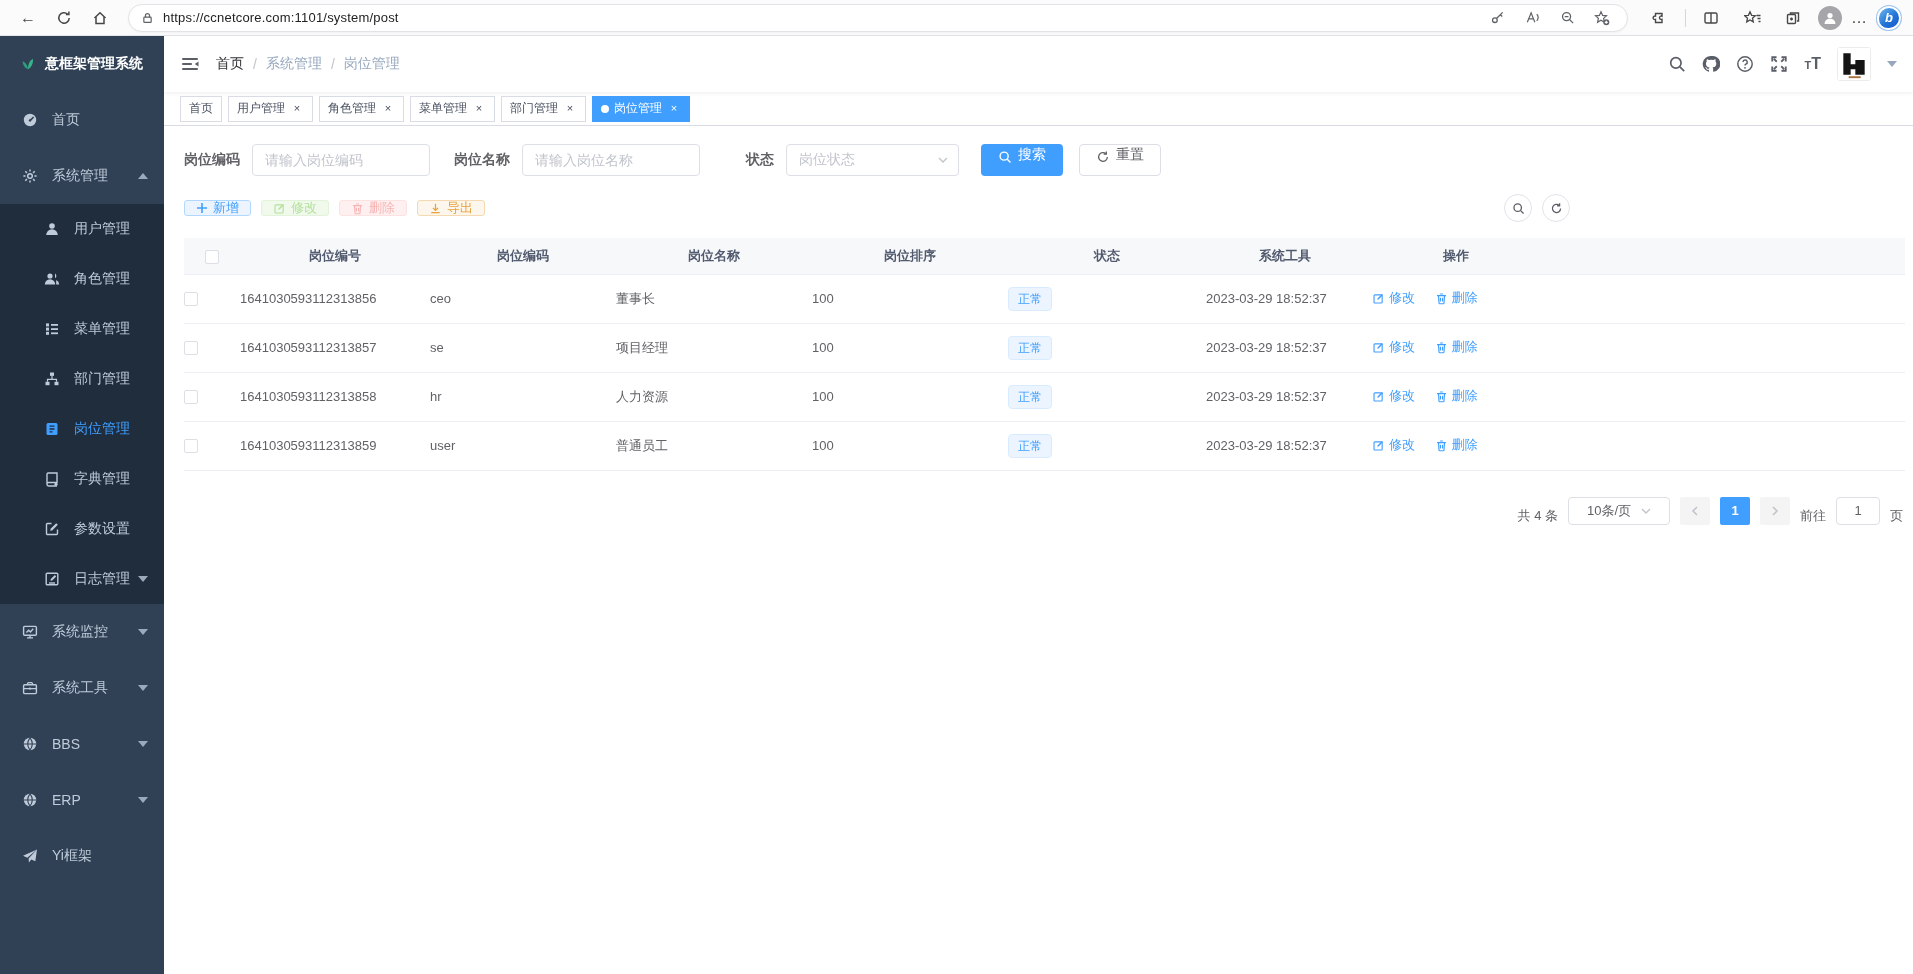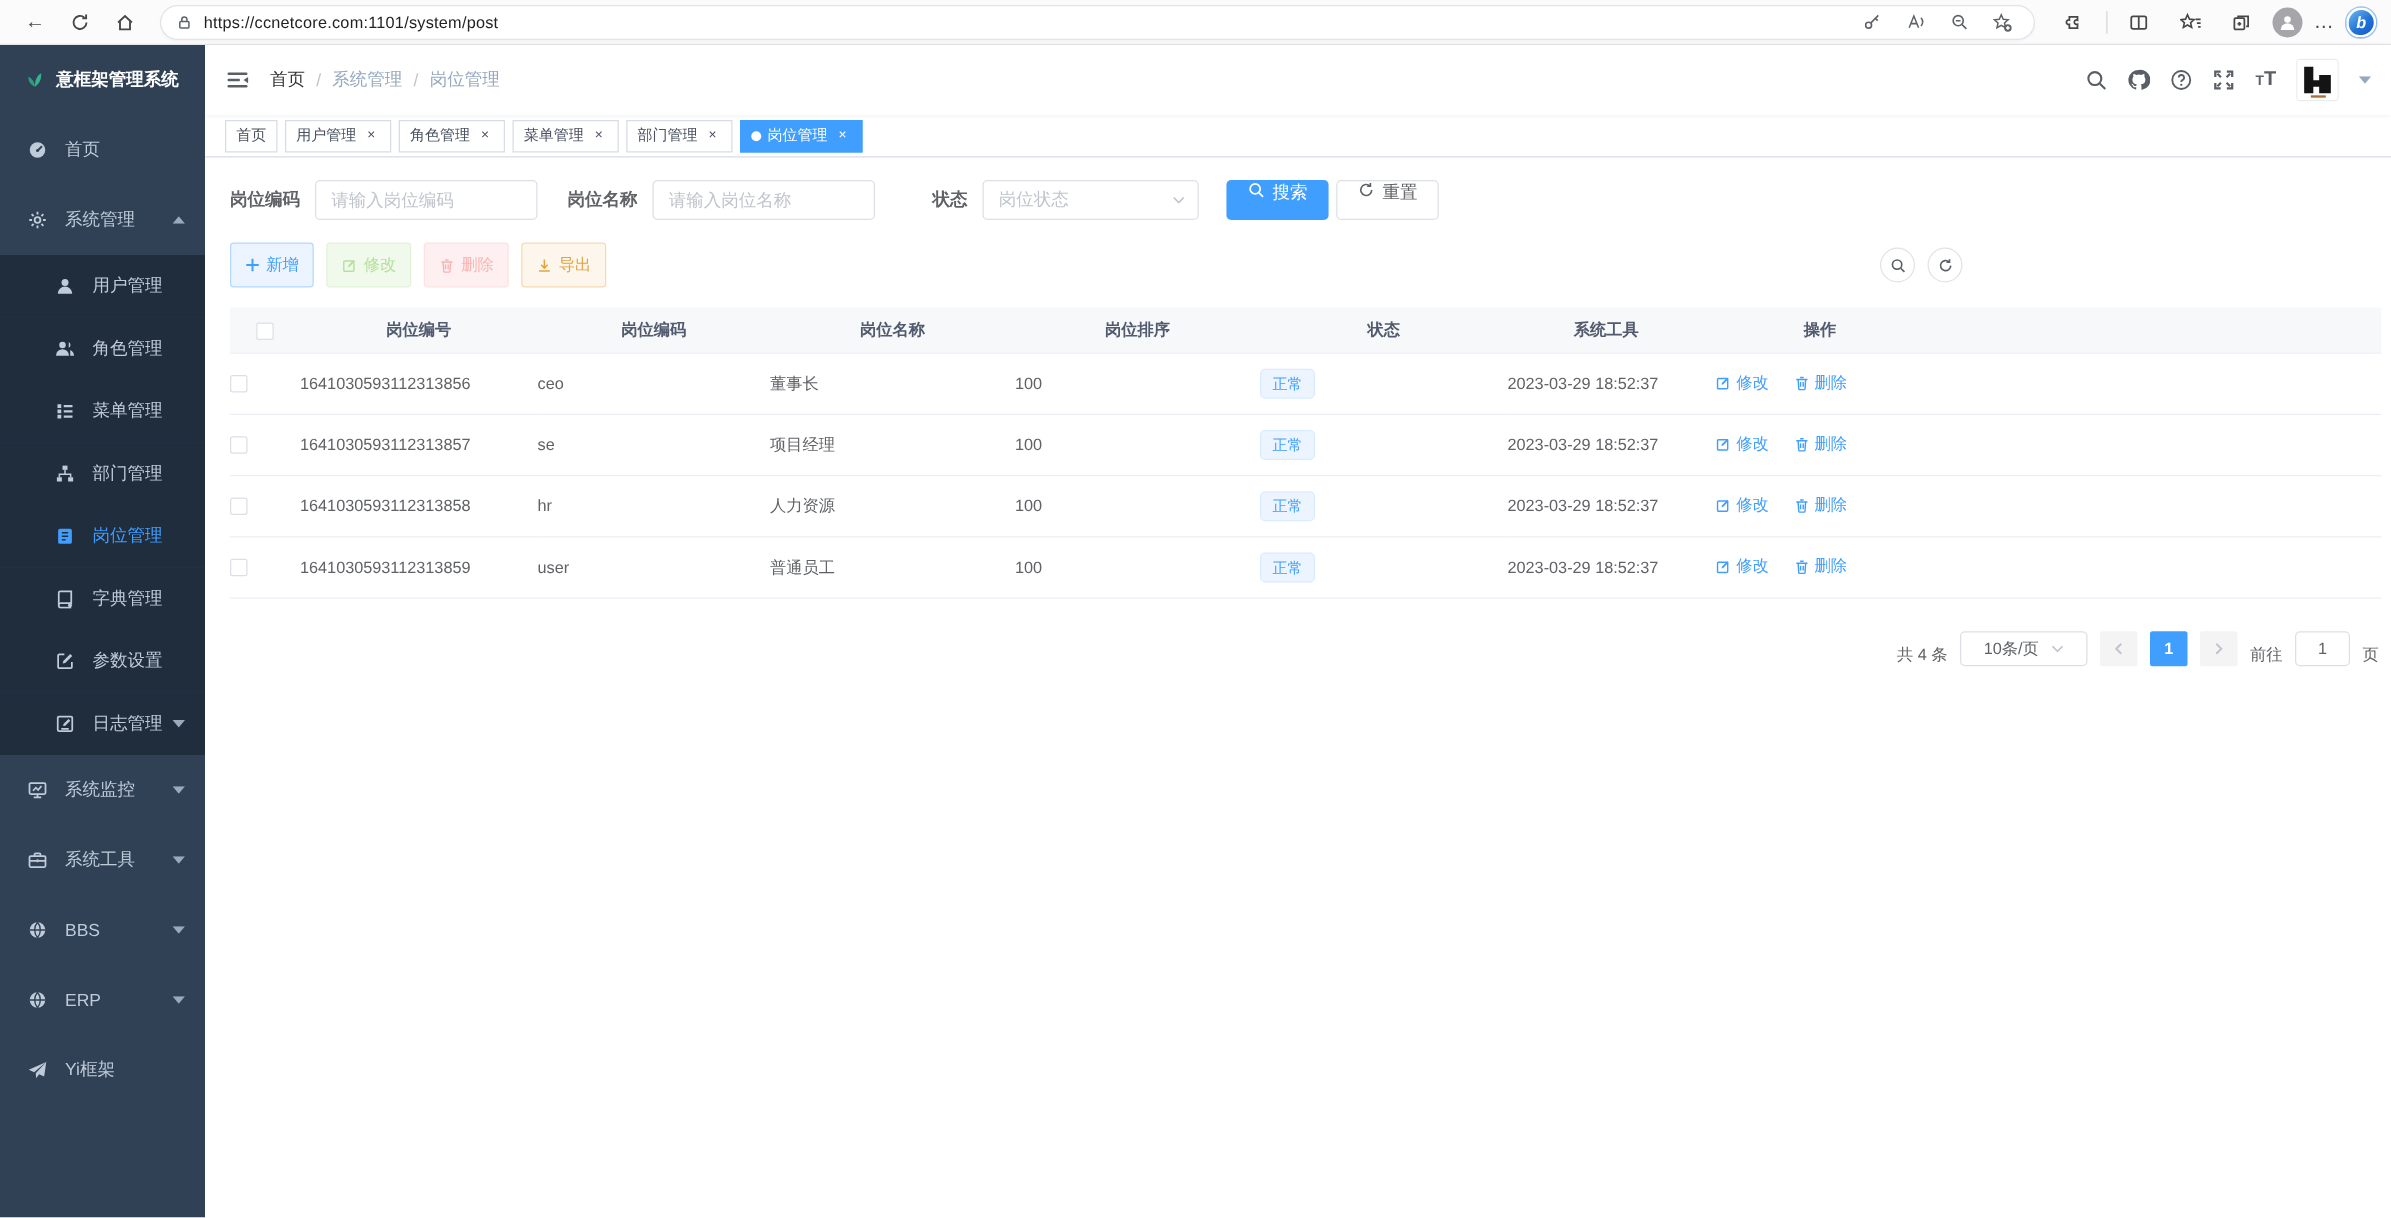--- a/index.html
+++ b/index.html
@@ -81,28 +81,28 @@
   .f-label{font-size:14px;font-weight:700;color:#606266;margin-right:12px;white-space:nowrap;}
   .f-input{width:178px;height:32px;border:1px solid var(--border);border-radius:4px;
     padding:0 12px;font-size:14px;color:#1d4ed8;outline:none;
     font-family:"Liberation Sans","DejaVu Sans",sans-serif;}
   .f-input::placeholder{color:#c0c4cc;}
   .f-select{width:173px;height:32px;border:1px solid var(--border);border-radius:4px;
     display:flex;align-items:center;padding:2px 12px;color:#c0c4cc;font-size:14px;
     position:relative;cursor:pointer;}
   .f-select .sel-chev{position:absolute;right:10px;width:10px;height:6px;color:#c0c4cc;}
   .ml24{margin-left:24px;} .ml46{margin-left:46px;}
-  .btn{height:32px;border-radius:4px;display:inline-flex;align-items:flex-start;gap:6px;
-    font-size:14px;padding:0 16px;cursor:pointer;border:1px solid transparent;
+  .btn{height:32px;border-radius:4px;display:inline-flex;align-items:flex-end;gap:6px;
+    font-size:14px;padding:11px 16px;cursor:pointer;border:1px solid transparent;
     font-family:inherit;}
   .btn-search{margin-left:22px;background:var(--accent);color:#fff;}
-  .btn-reset{margin-left:6px;background:#fff;color:#606266;border-color:var(--border);}
+  .btn-reset{margin-left:16px;background:#fff;color:#606266;border-color:var(--border);}
 
   .toolbar-row{margin-top:18px;display:flex;align-items:center;gap:10px;}
-  .tb-btn{height:36px;padding:0 11px;border-radius:3px;font-size:13px;
+  .tb-btn{height:16px;padding:0 11px;border-radius:3px;font-size:13px;
     display:inline-flex;align-items:center;gap:5px;border:1px solid;cursor:pointer;}
   .tb-add{color:#409eff;background:#ecf5ff;border-color:#b3d8ff;}
   .tb-edit{color:#b3e19c;background:#f0f9eb;border-color:#e1f3d8;cursor:not-allowed;}
   .tb-del{color:#f8b4b4;background:#fef0f0;border-color:#fde2e2;cursor:not-allowed;}
   .tb-export{color:#e6a23c;background:#fdf6ec;border-color:#f5dab1;}
   .right-tools{margin-left:auto;margin-right:335px;display:flex;gap:10px;}
   .circle-btn{width:28px;height:28px;border-radius:50%;border:1px solid #e0e3e8;
     background:#fff;color:#5a5e66;display:flex;align-items:center;justify-content:center;
     cursor:pointer;}
 

